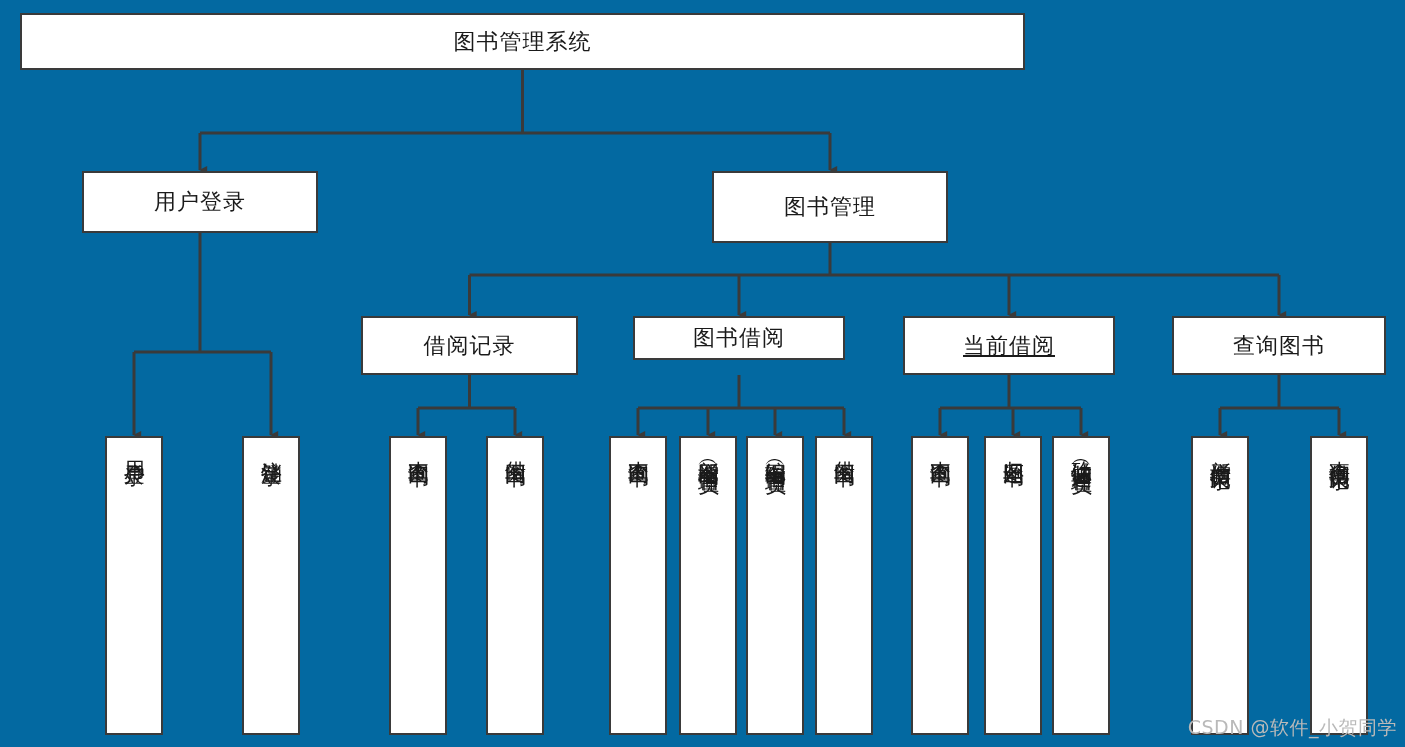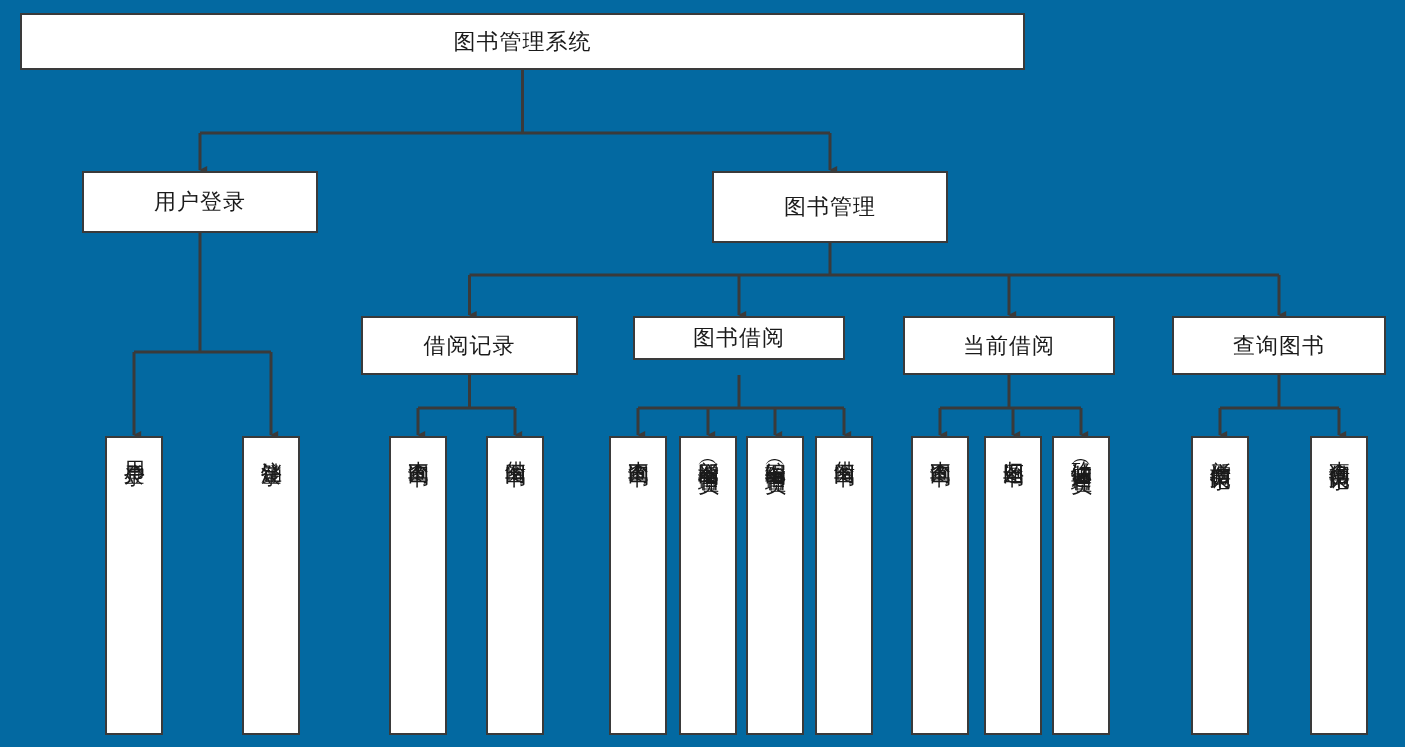--- a/index.html
+++ b/index.html
@@ -119,21 +119,21 @@
       </div>
       <div class="node horiz" style="left: 712px; top: 171px; width: 236px; height: 72px;">
         <span>图书管理</span>
       </div>
       <div class="node horiz" style="left: 361px; top: 316px; width: 217px; height: 59px;">
         <span>借阅记录</span>
       </div>
       <div class="node horiz" style="left: 633px; top: 316px; width: 212px; height: 44px;">
         <span>图书借阅</span>
       </div>
-      <div class="node horiz" style="left: 903px; top: 316px; width: 212px; height: 59px;">
+      <div class="node horiz" style="left: 903px; top: 316px; width: 212px; height: 59px; text-decoration: underline;">
         <span>当前借阅</span>
       </div>
       <div class="node horiz" style="left: 1172px; top: 316px; width: 214px; height: 59px;">
         <span>查询图书</span>
       </div>
       <div class="node vert" style="left: 105px; top: 436px; width: 58px; height: 299px;">
         <span class="vlabel">用户登录</span>
       </div>
       <div class="node vert" style="left: 242px; top: 436px; width: 58px; height: 299px;">
         <span class="vlabel">注销登录</span>
@@ -166,13 +166,14 @@
         <span class="vlabel">确认归还（管理员）</span>
       </div>
       <div class="node vert" style="left: 1191px; top: 436px; width: 58px; height: 299px;">
         <span class="vlabel">新增借阅记录</span>
       </div>
       <div class="node vert" style="left: 1310px; top: 436px; width: 58px; height: 299px;">
         <span class="vlabel">查询借阅记录</span>
       </div>
     </div>
 
+  <div class="watermark">CSDN @软件_小贺同学</div>
 </div>
 
 </body></html>

